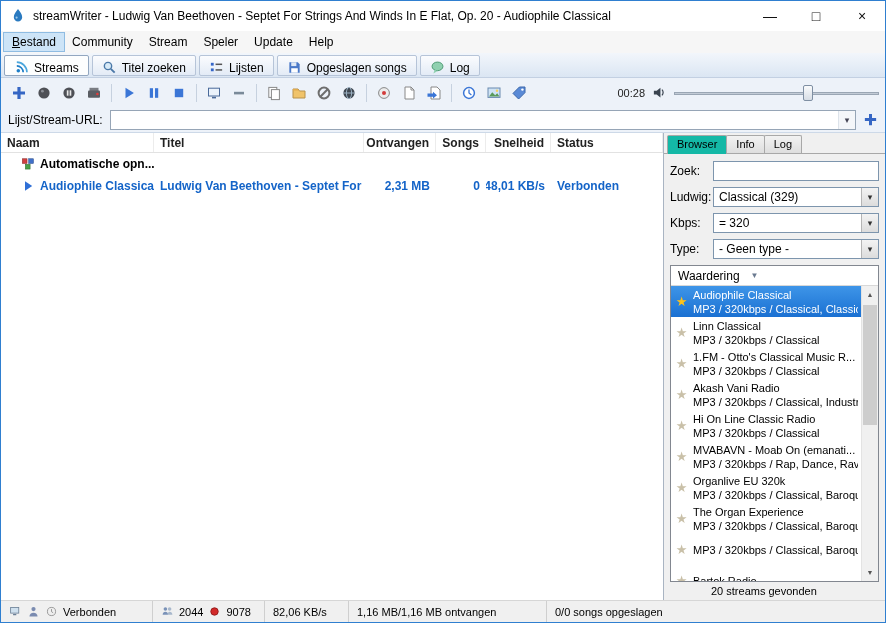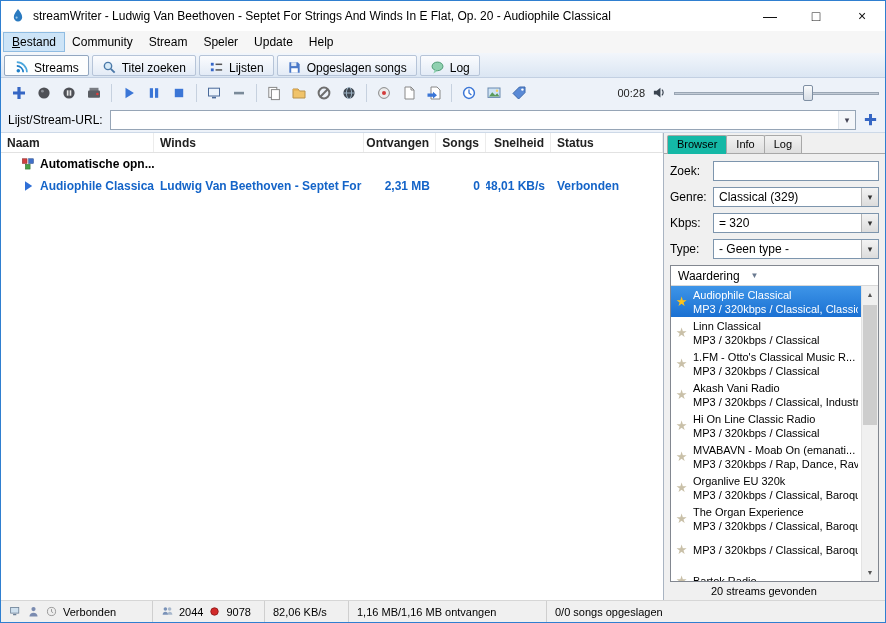--- a/index.html
+++ b/index.html
@@ -316,21 +316,21 @@
           <path d="M6.4 2h3.2v4.4H14v3.2H9.6V14H6.4V9.6H2V6.4h4.4z" fill="#3566c4"></path>
         </svg>
       </span>
   </div>
 
   <div class="main">
 
     <div class="stream-table">
       <div class="thead">
         <div class="th">Naam</div>
-        <div class="th">Winds</div>
+        <div class="th">Titel</div>
         <div class="th num">Ontvangen</div>
         <div class="th num">Songs</div>
         <div class="th num">Snelheid</div>
         <div class="th">Status</div>
       </div>
       <div class="trow">
         <div class="td naam-cell">
           <svg viewBox="0 0 16 16">
               <rect x="1.5" y="2" width="5.4" height="5.4" fill="#d04040" stroke="#8a2a2a" stroke-width=".6"></rect>
               <rect x="8.8" y="2" width="5.4" height="5.4" fill="#4070c8" stroke="#2a4a8a" stroke-width=".6"></rect>
@@ -365,21 +365,21 @@
         <div class="ptab">Info</div>
         <div class="ptab">Log</div>
       </div>
 
       <div class="panel-form">
         <div class="form-row">
           <label>Zoek:</label>
           <input class="text-input" value="" style="">
         </div>
         <div class="form-row">
-          <label>Genre:</label>
+          <label>Ludwig:</label>
           <div class="sel">
             <span class="sel-value">Classical (329)</span>
             <span class="sel-arrow">▾</span>
           </div>
         </div>
         <div class="form-row">
           <label>Kbps:</label>
           <div class="sel">
             <span class="sel-value">= 320</span>
             <span class="sel-arrow">▾</span>

